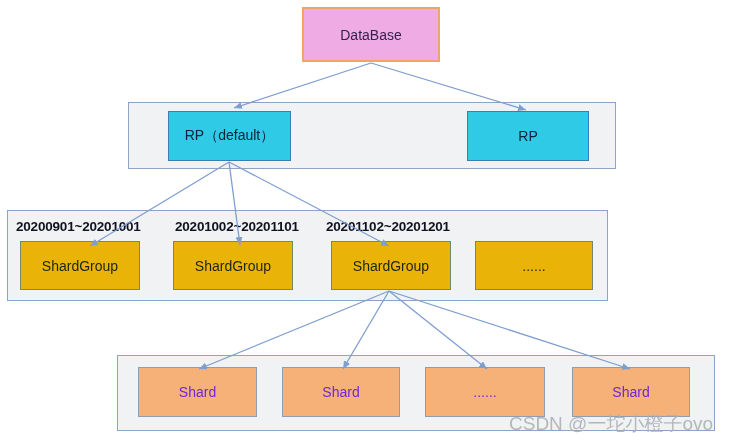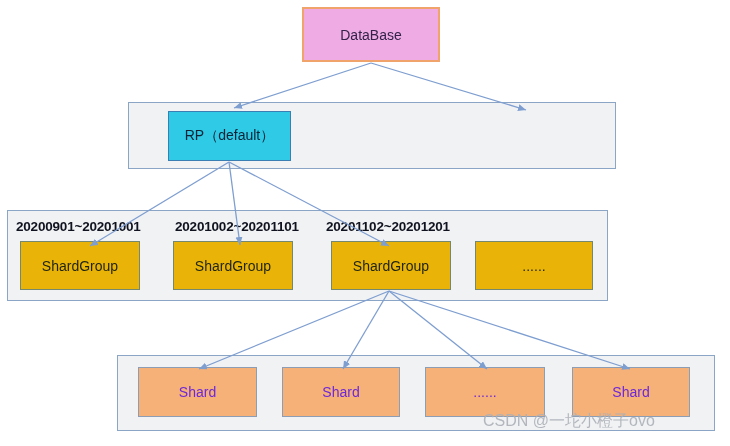--- a/index.html
+++ b/index.html
@@ -48,36 +48,37 @@
   #s3 { left:425px; top:367px; width:120px; height:50px; }
   #s4 { left:572px; top:367px; width:118px; height:50px; }
 
   svg.arrows {
     position:absolute; left:0; top:0; width:730px; height:446px;
     z-index:3; pointer-events:none;
   }
   svg.arrows line { stroke:#7e9ed0; stroke-width:1.3; }
 
   .watermark {
-    position:absolute; left:483px; top:411px; z-index:4;
-    font-size:16px; color:rgba(172,176,183,0.9); white-space:nowrap;
+    position:absolute; left:509px; top:411px; z-index:4;
+    font-size:19px; color:rgba(172,176,183,0.9); white-space:nowrap;
   }
 </style>
 </head>
 <body>
 
 <div class="stage">
 
   <div class="container" id="rp-container"></div>
   <div class="container" id="sg-container"></div>
   <div class="container" id="shard-container"></div>
 
   <div class="node cyan" id="rp1">RP（default）</div>
 
   <div class="node database" id="database">DataBase</div>
+  <div class="node cyan" id="rp2">RP</div>
 
   <div class="date" id="d1">20200901~20201001</div>
   <div class="date" id="d2">20201002~20201101</div>
   <div class="date" id="d3">20201102~20201201</div>
 
   <div class="node green" id="sg1">ShardGroup</div>
   <div class="node green" id="sg2">ShardGroup</div>
   <div class="node green" id="sg3">ShardGroup</div>
   <div class="node green" id="sg4">......</div>
 

